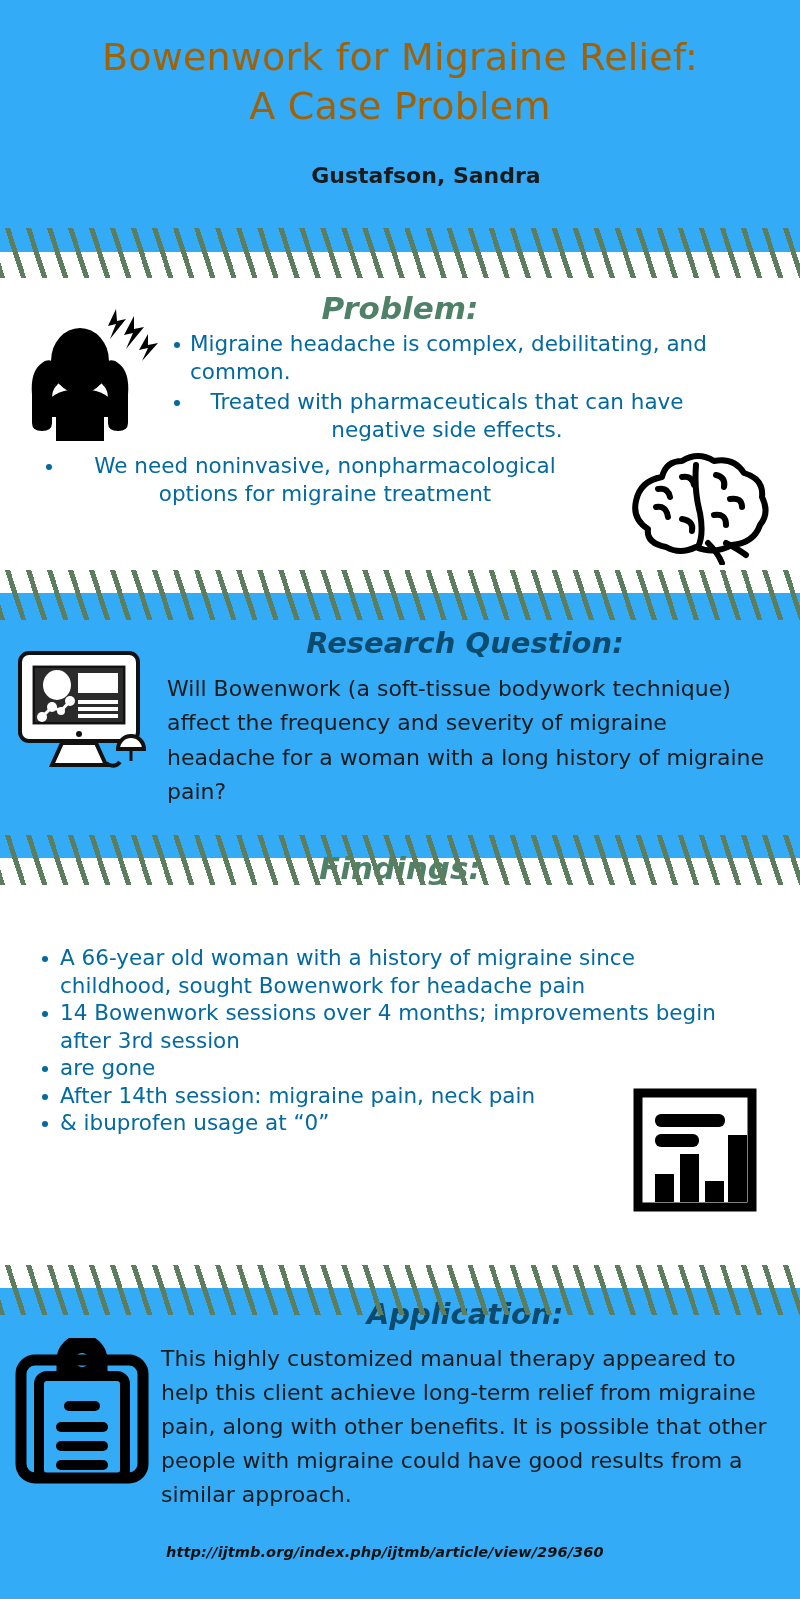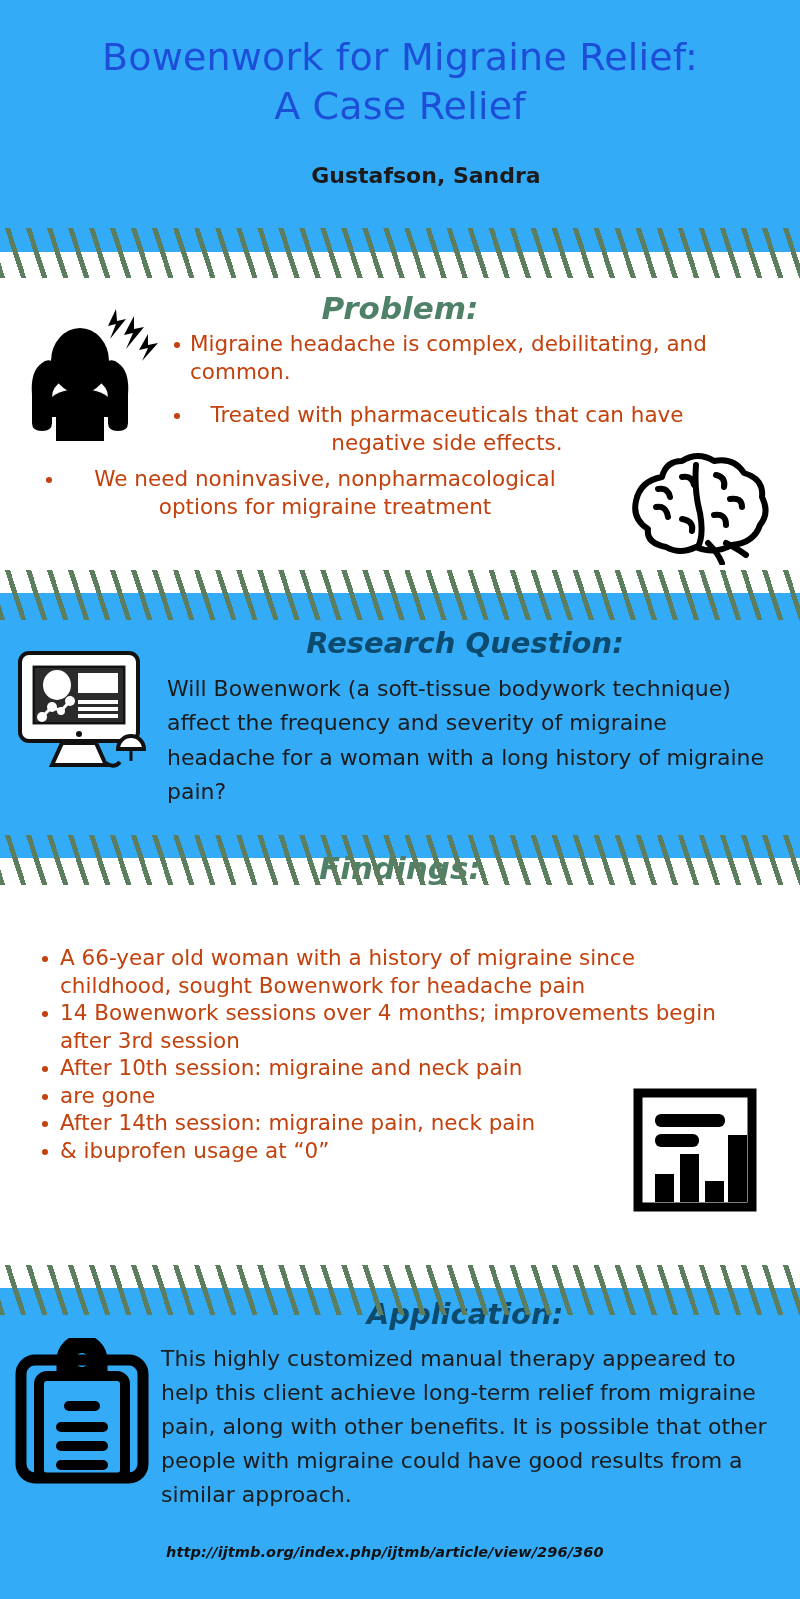--- a/index.html
+++ b/index.html
@@ -21,35 +21,35 @@
     position:absolute; left:0; width:800px; z-index:5;
     background-image: repeating-linear-gradient(
         72deg,
         #5c7d5e 0px, #5c7d5e 5px,
         transparent 5px, transparent 20px);
   }
 
   
   .title {
     position:absolute; left:0; width:800px; text-align:center;
-    color:#1d4ed8; font-size:38px; line-height:1.28;
+    color:#a16207; font-size:38px; line-height:1.28;
     font-weight:400; letter-spacing:.2px;
   }
   .author {
     position:absolute; left:0; width:800px; text-align:center;
     color:#1b1b1b; font-size:22px; font-weight:700;margin-left:26px;
   }
 
   .sec-head {
     font-weight:700; line-height:1.1; text-align:center;font-style:italic;
   }
   .head-green { color:#4f8168; }
   .head-dark  { color:#0c4a6e; }
 
-  .body-green { color:#c2410c; }
+  .body-green { color:#0369a1; }
   .body-dark  { color:#1b1b1b; }
 
   ul.bullets { list-style:none; }
   ul.bullets li {
     position:relative;
     line-height:1.28;
   }
   ul.bullets li .dot {
     position:absolute; left:-18px; top:.56em;
     width:6px; height:6px; border-radius:50%;
@@ -74,21 +74,21 @@
   <div class="band band-white" style="top:858px;  height:430px;"></div>
   <div class="band band-blue" style="top:1288px; height:311px;"></div>
 
   <div class="stripes" style="top:228px;  height:50px;"></div>
   <div class="stripes" style="top:570px;  height:50px;"></div>
   <div class="stripes" style="top:835px;  height:50px;"></div>
   <div class="stripes" style="top:1265px; height:50px;"></div>
 
   <div class="title" style="top:33px;">
     <div>Bowenwork for Migraine Relief:</div>
-    <div>A Case Relief</div>
+    <div>A Case Problem</div>
   </div>
   <div class="author" style="top:163px;">Gustafson, Sandra</div>
 
   <div class="icon" style="left:12px; top:291px; width:150px; height:150px;">
     <svg viewBox="0 0 150 150" width="150" height="150">
 
       <path d="M104 18 L96 35 L104 33 L98 48 L114 28 L105 30 Z" fill="#000"></path>
       <path d="M122 25 L112 44 L121 42 L114 58 L132 36 L122 38 Z" fill="#000"></path>
       <path d="M136 43 L127 59 L136 57 L130 70 L146 52 L136 54 Z" fill="#000"></path>
 
@@ -104,21 +104,21 @@
     </svg>
   </div>
 
   <div class="sec-head head-green" style="position:absolute; left:170px; top:291px; width:460px; font-size:31px;">Problem:</div>
 
   <ul class="bullets body-green" style="position:absolute; left:38px; top:330px; width:724px; font-size:21.5px; text-align:center;">
     <li style="padding:0 28px 0 152px; text-align:left; position:relative;">
       <span class="dot" style="left:136px;"></span>
       <span>Migraine headache is complex, debilitating, and common.</span>
     </li>
-    <li style="padding:0 58px 0 152px; text-align:center; position:relative; margin-top:16px;">
+    <li style="padding:0 58px 0 152px; text-align:center; position:relative; margin-top:3px;">
       <span class="dot" style="left:136px;"></span>
       <span> Treated with pharmaceuticals that can have negative side effects.</span>
     </li>
     <li style="padding:0 176px 0 26px; text-align:center; position:relative; margin-top:9px;">
       <span class="dot" style="left:8px;"></span>
       <span>We need noninvasive, nonpharmacological options for migraine treatment</span>
     </li>
   </ul>
 
   <div class="icon" style="left:622px; top:443px; width:155px; height:122px;">
@@ -170,21 +170,20 @@
 
   <div class="sec-head head-dark" style="position:absolute; left:170px; top:628px; width:590px; font-size:29px;">Research Question:</div>
 
   <div class="body-dark" style="position:absolute; left:167px; top:672px; width:603px; font-size:22px; line-height:1.56;">Will Bowenwork (a soft-tissue bodywork technique) affect the frequency and severity of migraine headache for a woman with a long history of migraine pain?</div>
 
   <div class="sec-head head-green" style="position:absolute; left:0px; top:851px; width:800px; font-size:31px;">Findings:</div>
 
   <ul class="bullets body-green" style="position:absolute; left:60px; top:944px; width:690px; font-size:21.5px; line-height:1.62;">
     <li><span class="dot"></span><span>A 66-year old woman with a history of migraine since childhood, sought Bowenwork for headache pain</span></li>
     <li><span class="dot"></span><span>14 Bowenwork sessions over 4 months; improvements begin after 3rd session</span></li>
-    <li><span class="dot"></span><span>After 10th session: migraine and neck pain</span></li>
     <li><span class="dot"></span><span>are gone</span></li>
     <li><span class="dot"></span><span>After 14th session: migraine pain, neck pain</span></li>
     <li><span class="dot"></span><span>&amp; ibuprofen usage at “0”</span></li>
   </ul>
 
   <div class="icon" style="left:633px; top:1088px; width:124px; height:124px;">
     <svg viewBox="0 0 124 124" width="124" height="124">
       <rect x="5" y="5" width="114" height="114" fill="#fff" stroke="#000" stroke-width="9"></rect>
       <rect x="22" y="26" width="70" height="13" rx="6" fill="#000"></rect>
       <rect x="22" y="46" width="44" height="13" rx="6" fill="#000"></rect>

